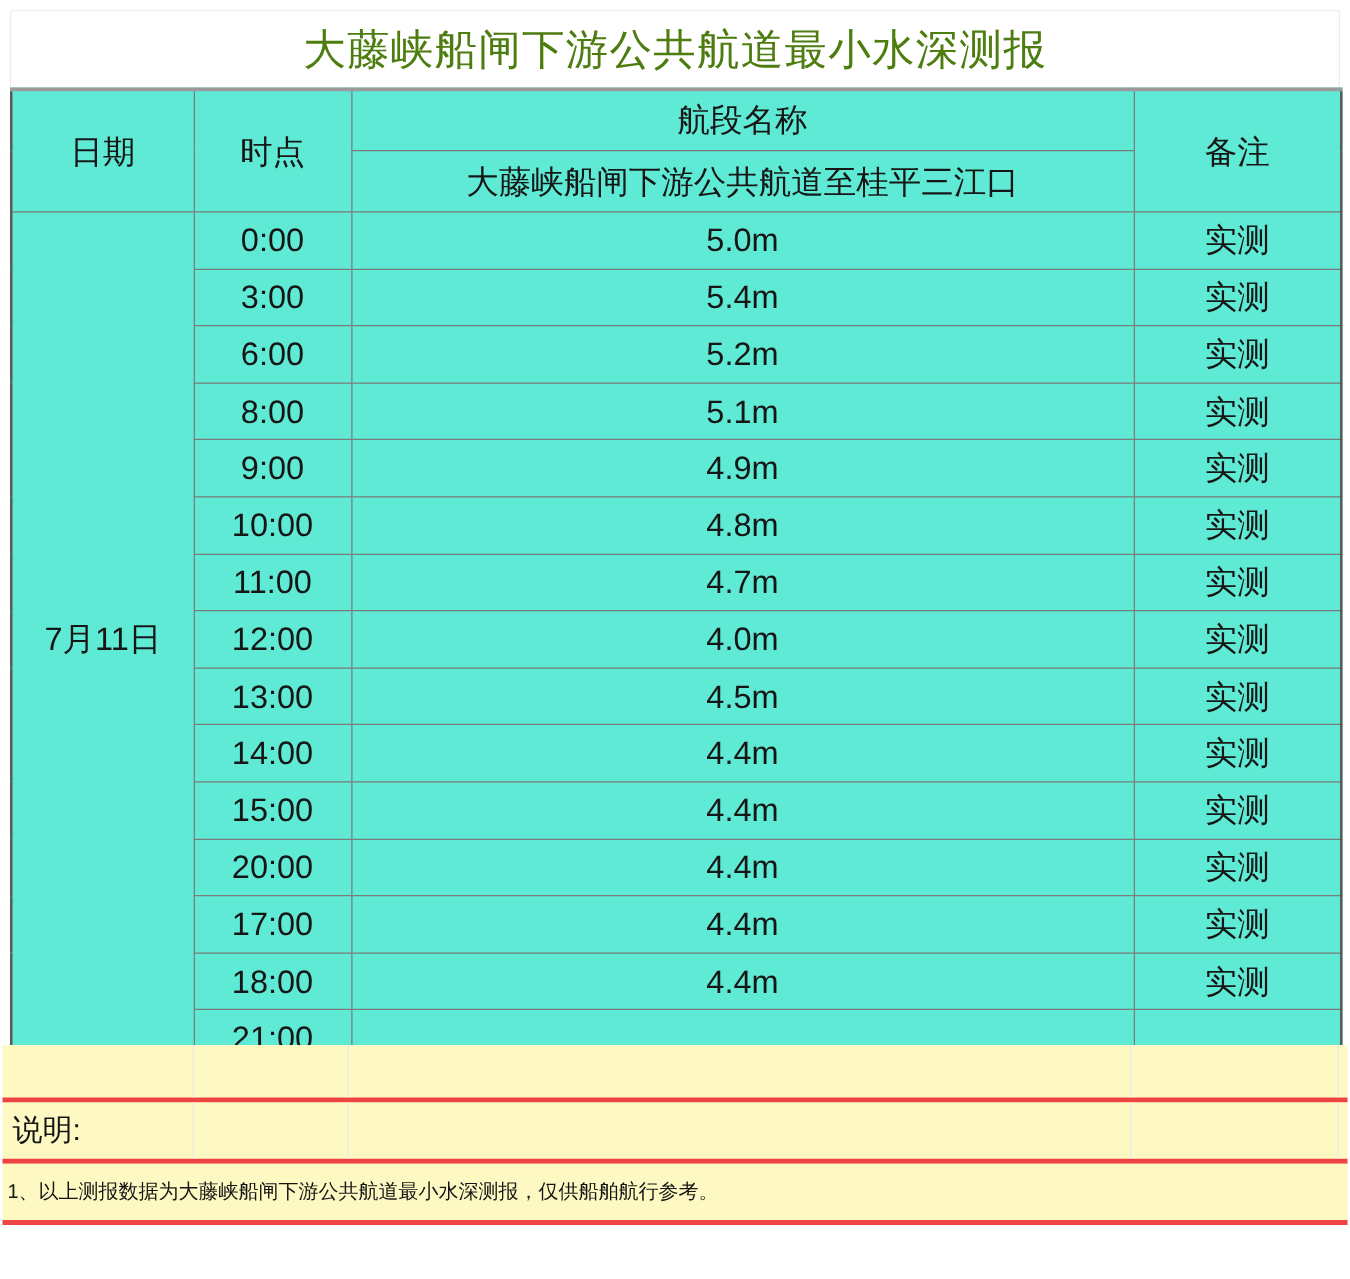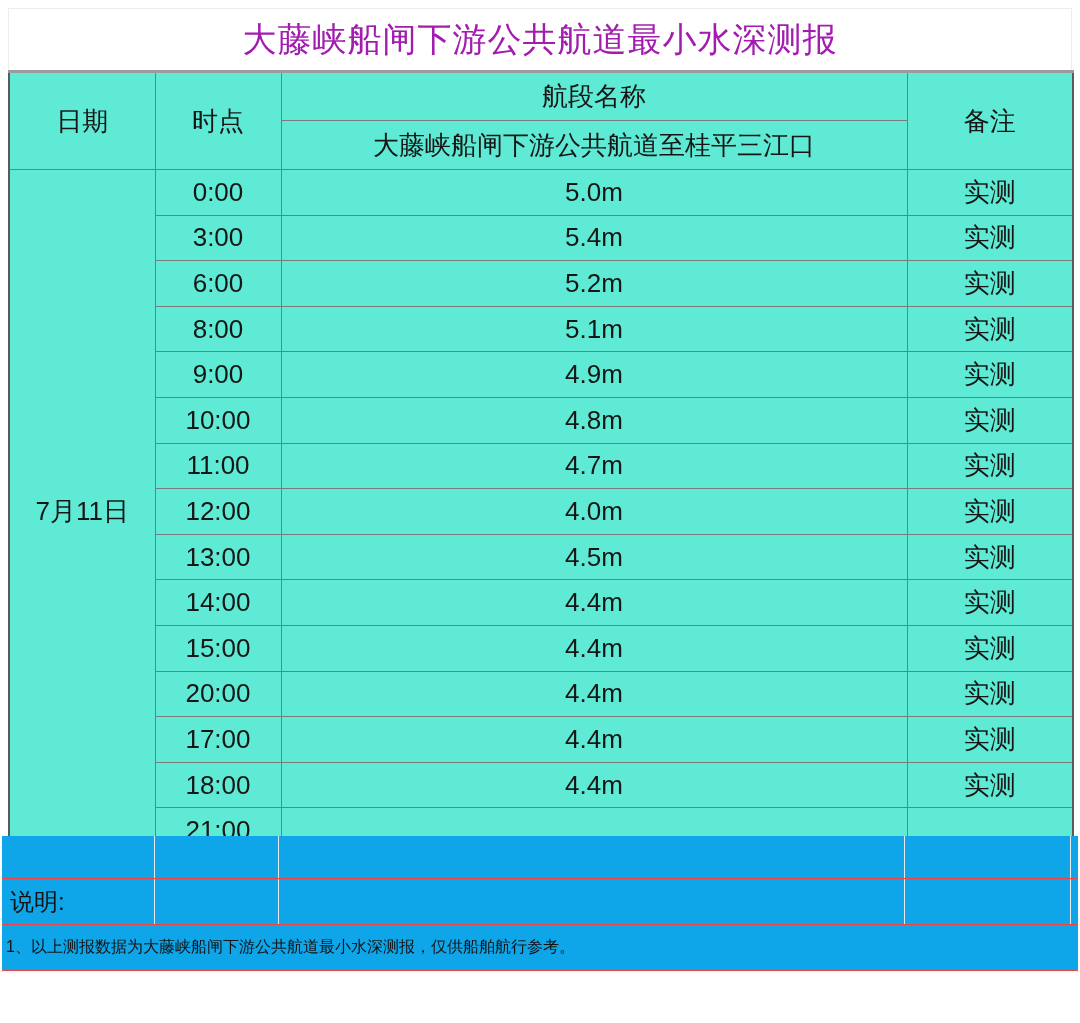--- a/index.html
+++ b/index.html
@@ -5,42 +5,42 @@
   html,body{margin:0;padding:0;background:#ffffff;}
   .page{
     position:relative;width:1080px;height:1023px;background:#ffffff;overflow:hidden;
     font-family:"Liberation Sans","DejaVu Sans",sans-serif;color:#161616;
   }
   
   .title-box{
     position:absolute;left:8px;top:8px;width:1062px;height:61px;
     border-top:1px solid #ededed;border-left:1px solid #ededed;border-right:1px solid #ededed;
     display:flex;align-items:center;justify-content:center;
-    font-size:34px;font-weight:500;letter-spacing:1px;color:#a21caf;background:#ffffff;
+    font-size:34px;font-weight:500;letter-spacing:1px;color:#4d7c0f;background:#ffffff;
   }
   
   table.main{
     position:absolute;left:8px;top:70px;width:1064px;
     border-collapse:collapse;table-layout:fixed;background:#5eead4;
   }
   table.main{
     border-top:3px solid #9b9b9b;
     border-left:2px solid #5a5a5a;border-right:2px solid #5a5a5a;border-bottom:2px solid #5a5a5a;
   }
   table.main td{
     border:1px solid #7b7b7b;
     text-align:center;vertical-align:middle;
     font-size:26px;color:#161616;padding:0;overflow:hidden;white-space:nowrap;
   }
   tr.head-row-1 td{height:47px;}
   tr.head-row-2 td{height:48px;}
   tr.data-row td{height:44.6px;}
   
   .bottom{position:absolute;left:2px;top:836px;width:1076px;}
-  .b-row{position:relative;width:1076px;border-bottom:1px solid #ef4444;background:#0ea5e9;}
+  .b-row{position:relative;width:1076px;border-bottom:4px solid #ef4444;background:#fef9c3;}
   .b-row .vline{position:absolute;top:0;bottom:0;width:1px;background:#e7eaec;}
   .v1{left:152px;} .v2{left:276px;} .v3{left:902px;} .v4{left:1068px;}
   .row-empty{height:42px;}
   .row-label{height:45px;}
   .row-note1{height:45px;}
   .row-note2{height:44px;}
   .label-text{
     position:absolute;left:8px;top:0;height:45px;line-height:45px;
     font-size:24px;color:#141414;
   }

